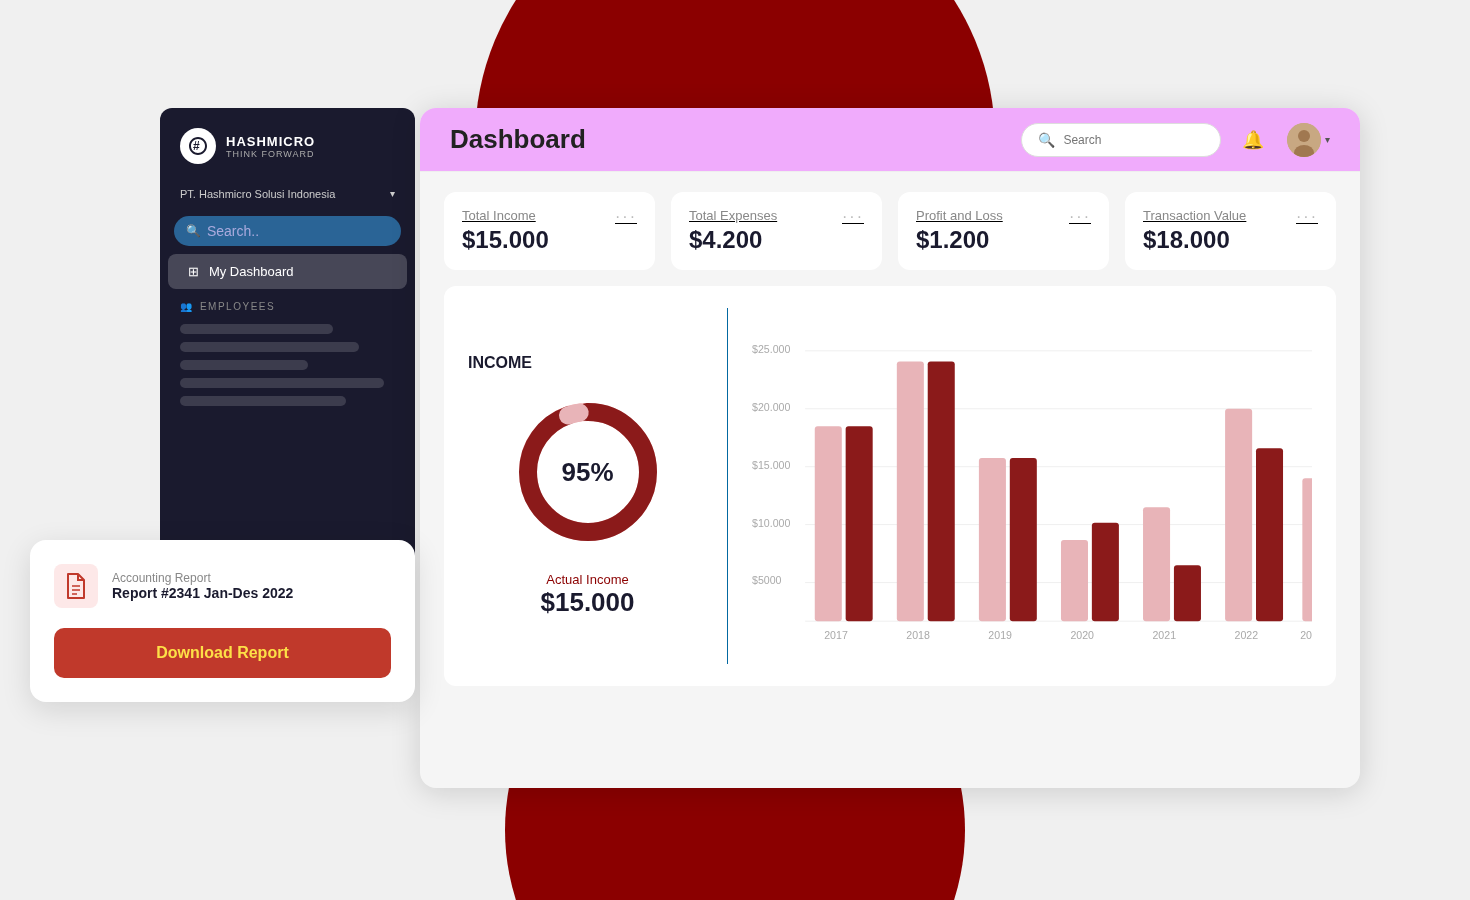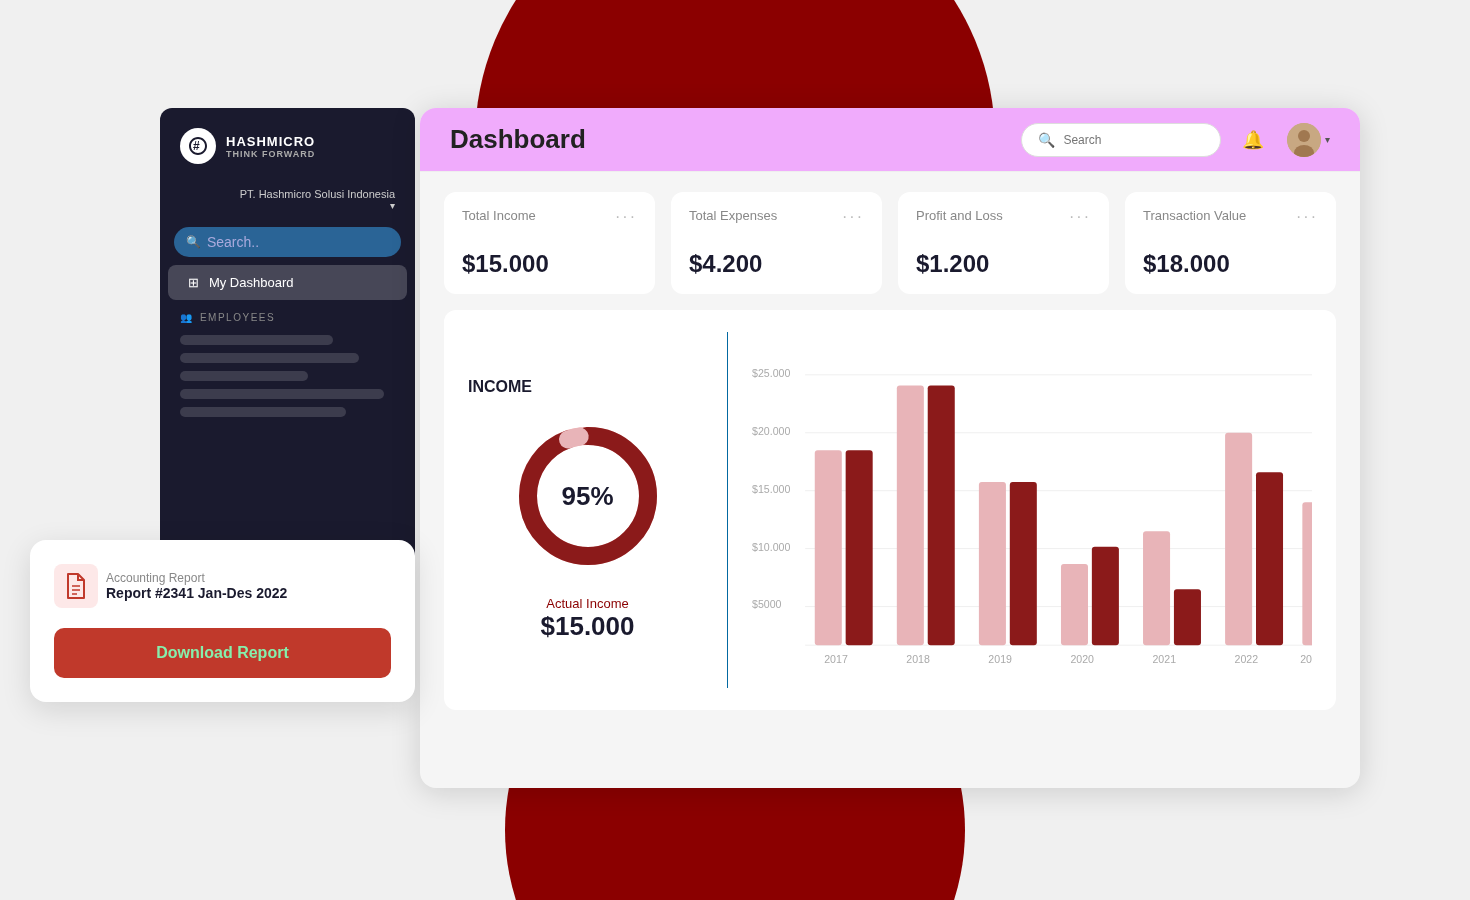--- a/index.html
+++ b/index.html
@@ -75,31 +75,29 @@
     .logo-name {
       color: white;
       font-size: 13px;
       font-weight: 700;
       letter-spacing: 1px;
     }
     .logo-tagline {
       color: #aaa;
       font-size: 9px;
       letter-spacing: 1px;
-      font-weight: bold;
     }
 
     .sidebar-company {
       display: flex;
-      align-items: flex-end;
+      align-items: flex-start;
       justify-content: space-between;
       padding: 8px 20px;
       color: #ccc;
       font-size: 11px;
-      flex-direction: column;
     }
     .sidebar-company .chevron {
       color: #ccc;
       font-size: 10px;
     }
 
     .sidebar-search {
       margin: 8px 14px;
       background: #2a6496;
       border-radius: 20px;
@@ -246,21 +244,22 @@
       flex: 1;
       background: white;
       border-radius: 12px;
       padding: 16px 18px;
       position: relative;
     }
     .stat-card-header {
       display: flex;
       justify-content: space-between;
       align-items: flex-start;
-      margin-bottom: 24px;
+      margin-bottom: 0;
+      text-decoration: underline;
     }
     .stat-card-label {
       font-size: 13px;
       color: #888;
     }
     .stat-card-menu {
       color: #bbb;
       font-size: 16px;
       cursor: pointer;
       letter-spacing: 2px;
@@ -376,21 +375,21 @@
     }
     .report-card-title {
       font-size: 20px;
       font-weight: 700;
       color: #1a1a2e;
       margin-bottom: 18px;
     }
     .report-item {
       display: flex;
       align-items: center;
-      gap: 8px;
+      gap: 14px;
       margin-bottom: 20px;
     }
     .report-icon {
       width: 44px;
       height: 44px;
       background: #fde8e8;
       border-radius: 8px;
       display: flex;
       align-items: center;
       justify-content: center;
@@ -404,21 +403,21 @@
     }
     .report-name {
       font-size: 14px;
       font-weight: 600;
       color: #1a1a2e;
     }
     .download-btn {
       width: 100%;
       padding: 16px;
       background: #c0392b;
-      color: #86efac;
+      color: #fde047;
       border: none;
       border-radius: 10px;
       font-size: 16px;
       font-weight: 600;
       cursor: pointer;
       text-align: center;
     }
   </style>
 </head>
 <body>

